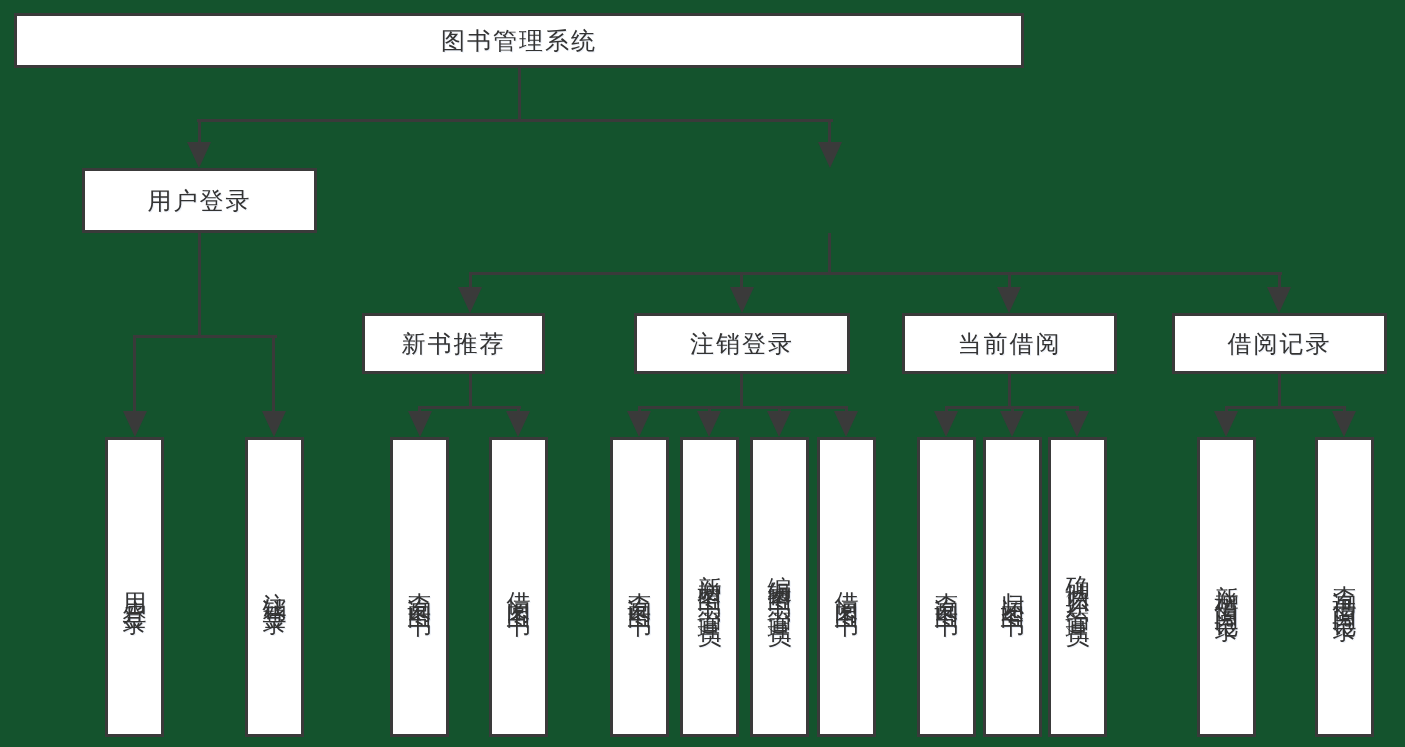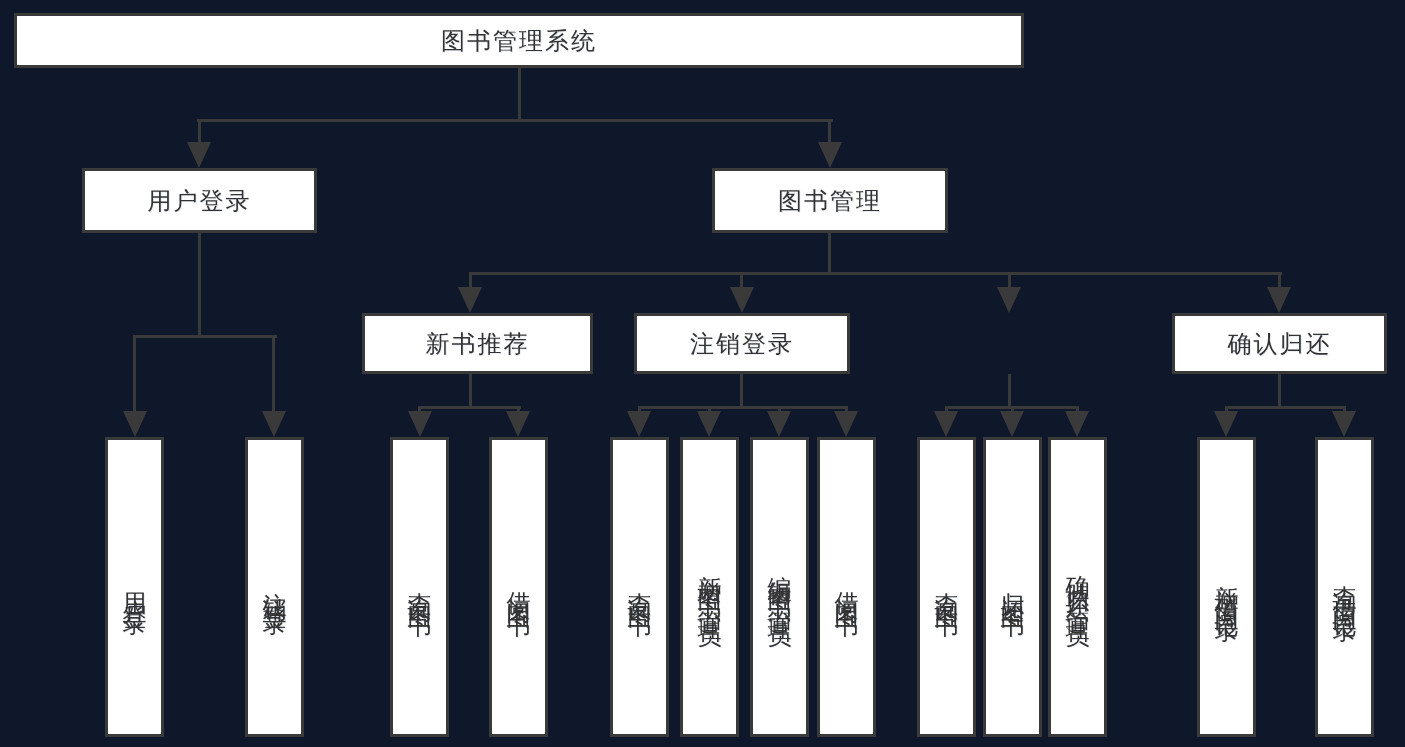--- a/index.html
+++ b/index.html
@@ -2,21 +2,21 @@
 <html><head>
 <meta charset="utf-8">
 <style>
   * { margin: 0; padding: 0; box-sizing: border-box; }
   html, body { background: #ffffff; }
   body {
     font-family: "Liberation Sans", "DejaVu Sans", sans-serif;
     width: 1405px; height: 747px; overflow: hidden;
   }
   .canvas {
-    position: relative; width: 1405px; height: 747px; background: #0f172a;
+    position: relative; width: 1405px; height: 747px; background: #14532d;
   }
   
   .box {
     position: absolute;
     border: 3px solid #3a3a3a;
     background: #ffffff;
     display: flex; align-items: center; justify-content: center;
     color: #333333;
   }
   .box-h .lbl {
@@ -45,21 +45,21 @@
     font-size: 21px; letter-spacing: 1px;
     color: #a6a6a6;
     text-shadow: -2px 1px 0 rgba(238,140,150,0.45);
     white-space: nowrap;
   }
 
   
   #n-root  { left: 14px;  top: 13px;  width: 1010px; height: 55px; }
   #n-user  { left: 82px;  top: 168px; width: 235px;  height: 65px; }
   #n-bookm { left: 712px; top: 168px; width: 236px;  height: 65px; }
-  #n-sec0  { left: 362px;  top: 313px; width: 231px; height: 61px; }
+  #n-sec0  { left: 362px;  top: 313px; width: 183px; height: 61px; }
   #n-sec1  { left: 634px;  top: 313px; width: 216px; height: 61px; }
   #n-sec2  { left: 902px;  top: 313px; width: 215px; height: 61px; }
   #n-sec3  { left: 1172px; top: 313px; width: 215px; height: 61px; }
   .leaf { top: 437px; width: 59px; height: 300px; }
   #l-ul0  { left: 105px; }  #l-ul1  { left: 245px; }
   #l-s0c0 { left: 390px; }  #l-s0c1 { left: 489px; }
   #l-s1c0 { left: 610px; }  #l-s1c1 { left: 680px; }
   #l-s1c2 { left: 750px; }  #l-s1c3 { left: 817px; }
   #l-s2c0 { left: 917px; }  #l-s2c1 { left: 983px; }  #l-s2c2 { left: 1048px; }
   #l-s3c0 { left: 1197px; } #l-s3c1 { left: 1315px; }
@@ -128,32 +128,32 @@
   <div class="arrow" style="left:1214px; top:411px;"></div>
   <div class="arrow" style="left:1332px; top:411px;"></div>
 
   <div id="n-root" class="box box-h">
     <span class="lbl">图书管理系统</span>
   </div>
 
   <div id="n-user" class="box box-h">
     <span class="lbl">用户登录</span>
   </div>
-  <div id="n-bookm" class="box box-h">
-    <span class="lbl">图书管理</span>
-  </div>
 
   <div id="n-sec0" class="box box-h">
     <span class="lbl">新书推荐</span>
   </div>
   <div id="n-sec1" class="box box-h">
     <span class="lbl">注销登录</span>
   </div>
+  <div id="n-sec2" class="box box-h">
+    <span class="lbl">当前借阅</span>
+  </div>
   <div id="n-sec3" class="box box-h">
-    <span class="lbl">确认归还</span>
+    <span class="lbl">借阅记录</span>
   </div>
 
   <div id="l-ul0" class="box box-v leaf">
     <span class="lbl">用户登录</span>
   </div>
   <div id="l-ul1" class="box box-v leaf">
     <span class="lbl">注销登录</span>
   </div>
 
   <div id="l-s0c0" class="box box-v leaf">

